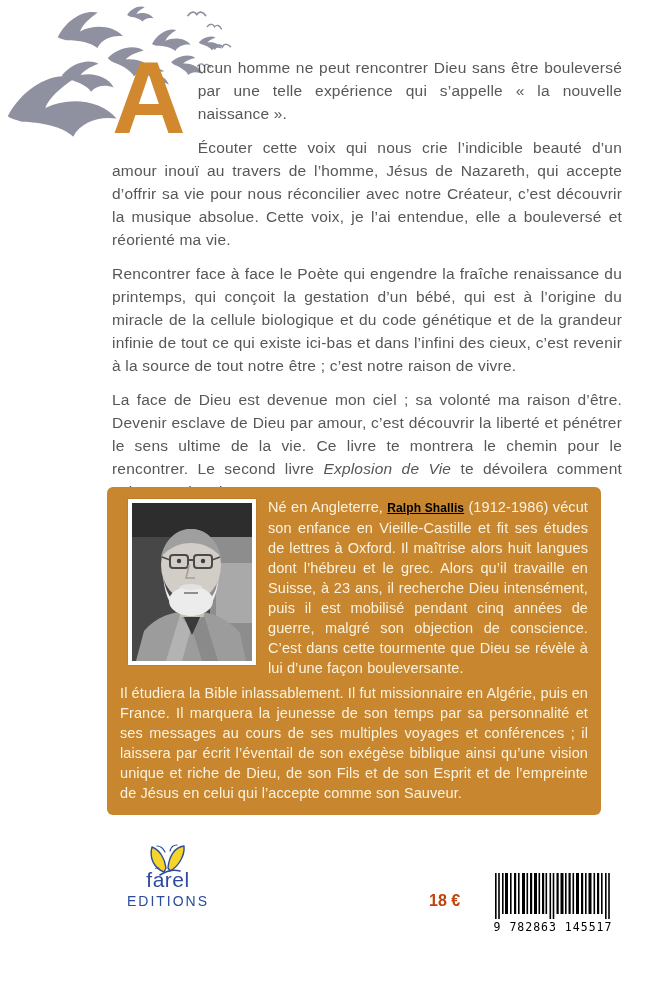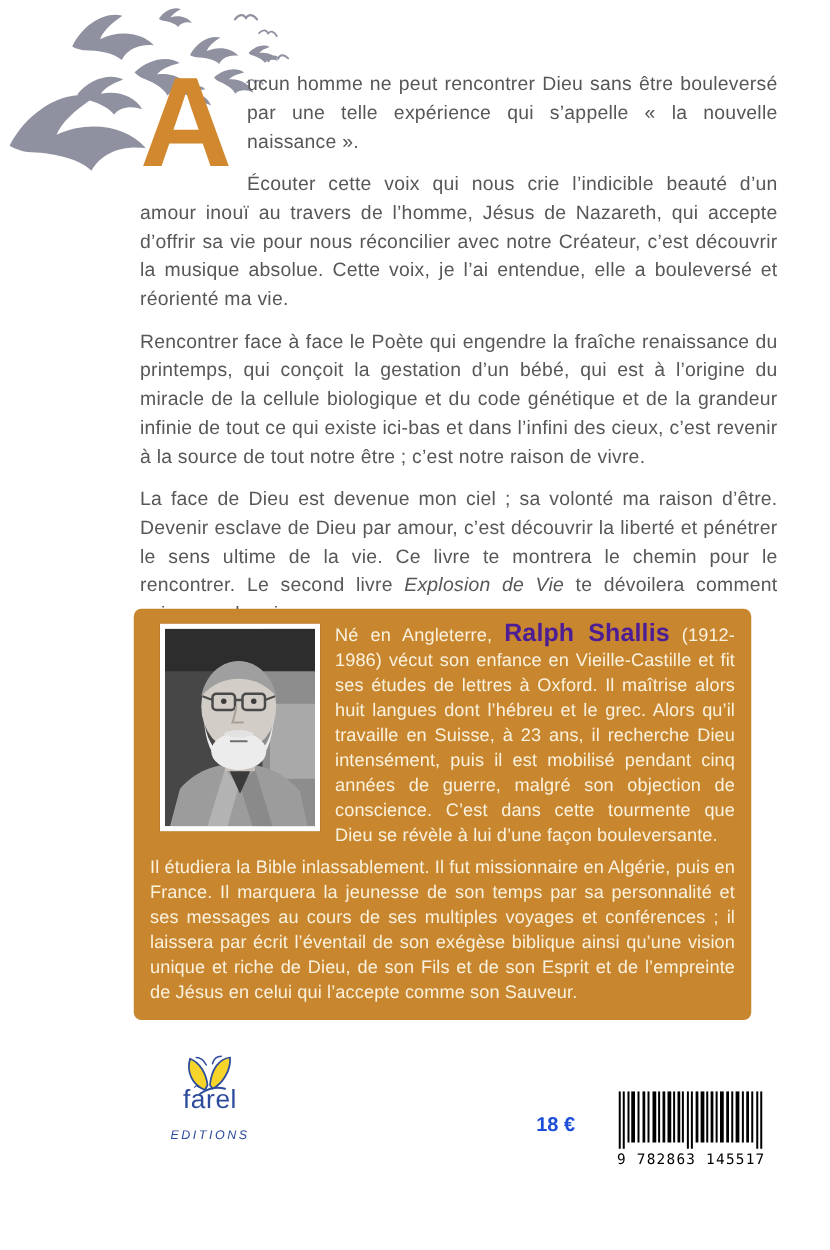--- a/index.html
+++ b/index.html
@@ -29,44 +29,44 @@
   }
   .bio-top{display:flex;align-items:flex-start;}
   .photo{
     flex:0 0 auto;width:120px;background:#ffffff;padding:4px;margin:2px 12px 6px 8px;
     line-height:0;box-shadow:0 0 0 0.5px #b4762a;
   }
   .bio-text{
     margin:0;font-size:14.5px;line-height:20px;text-align:justify;
     letter-spacing:.1px;
   }
-  .bio-text b{color:#4c1d95;font-weight:bold;font-size:20px;}
+  .bio-text b{color:#000000;font-weight:bold;font-size:12px;text-decoration:underline;}
   .bio-part2{margin-top:5px;}
   
   .footer-right{position:absolute;right:27px;top:839px;text-align:center;color:#231f20;}
   .category{font-size:14px;letter-spacing:.1px;}
   .isbn{font-size:12.5px;margin-top:2px;letter-spacing:.2px;}
   .barcode{position:absolute;left:491px;top:873px;width:124px;text-align:center;line-height:0;}
   .barcode-num{
     font-family:"DejaVu Sans Mono",monospace;font-size:11.5px;line-height:13px;
     color:#000;letter-spacing:1px;margin-top:1px;white-space:pre;
   }
-  .price{position:absolute;left:429px;top:892px;font-size:16px;font-weight:bold;color:#1d4ed8;}
+  .price{position:absolute;left:429px;top:892px;font-size:16px;font-weight:bold;color:#c2410c;}
   
   .farel{position:absolute;left:126px;top:843px;width:84px;text-align:center;color:#2c4b9c;}
   .farel-butterfly{display:block;margin:0 auto;}
   .farel-name{
     position:relative;font-size:21px;line-height:18px;letter-spacing:.5px;
     font-weight:normal;margin-top:-6px;
   }
   .farel-accent{
     position:absolute;left:29px;top:-7px;font-size:14px;color:#2c4b9c;
   }
   .farel-editions{
-    font-style:italic;font-size:10px;letter-spacing:2px;margin-top:14px;
+    font-size:14px;letter-spacing:2px;margin-top:4px;
   }
   
   .website-bar{
     position:absolute;left:77px;top:917px;width:176px;height:26px;box-sizing:border-box;
     background:#cf8628;color:#ffffff;font-weight:bold;font-size:14.5px;
     text-align:center;line-height:26px;letter-spacing:.2px;
   }
 </style>
 </head>
 <body>

